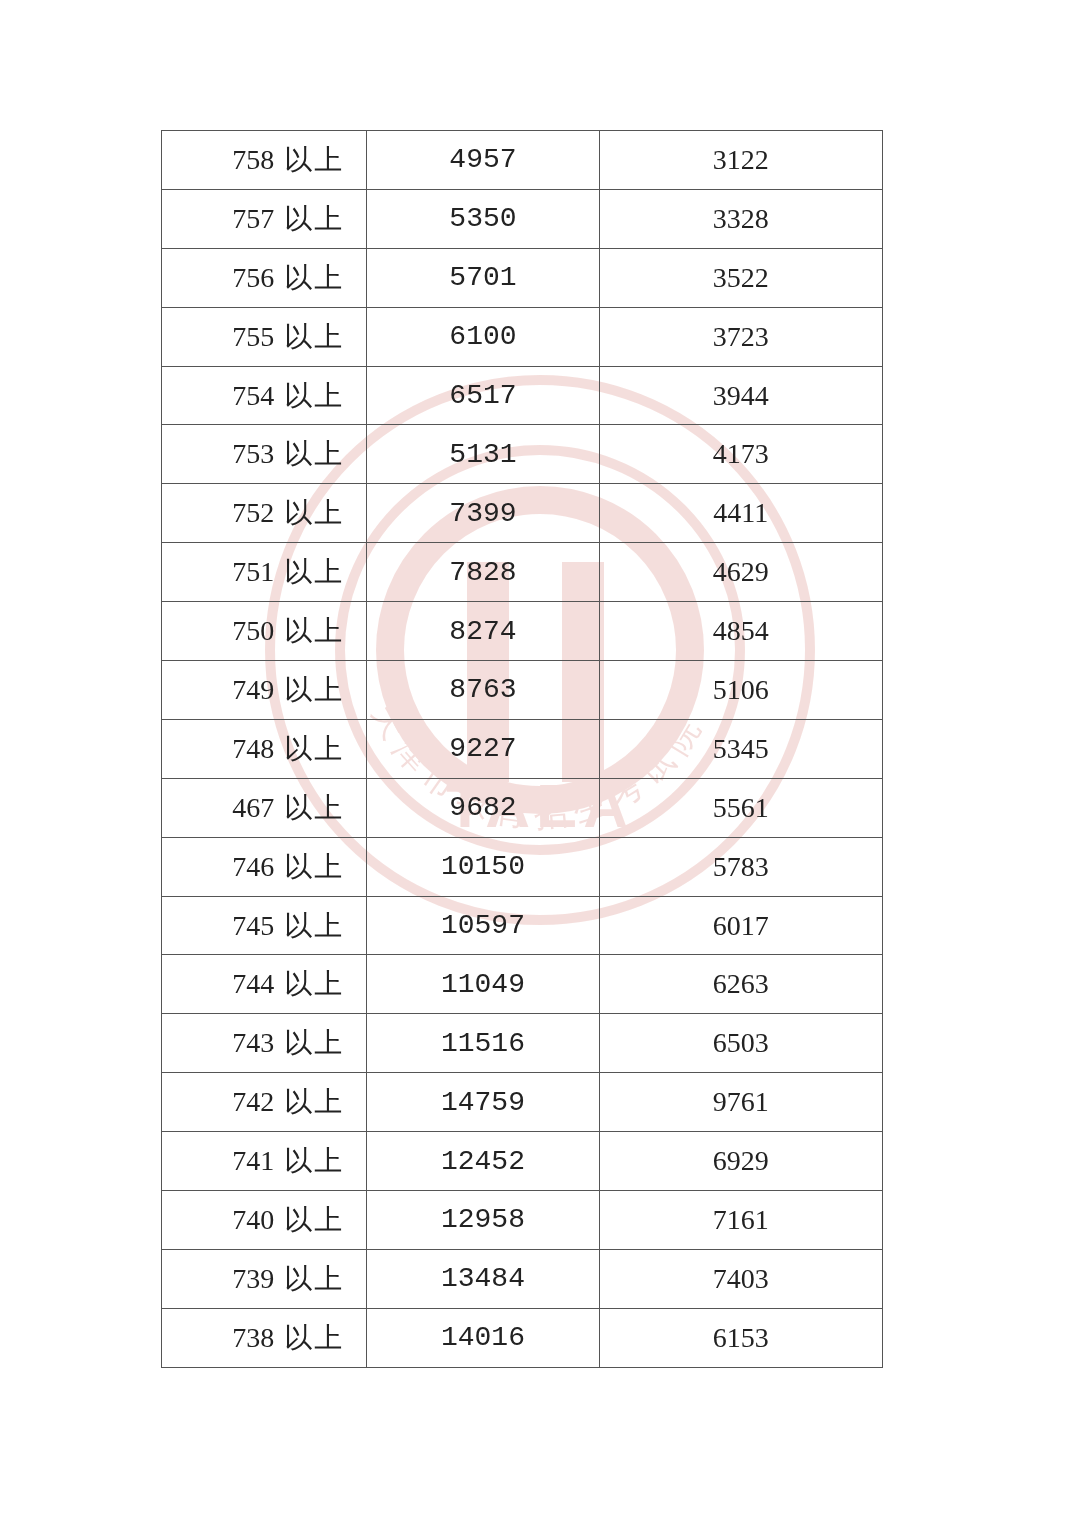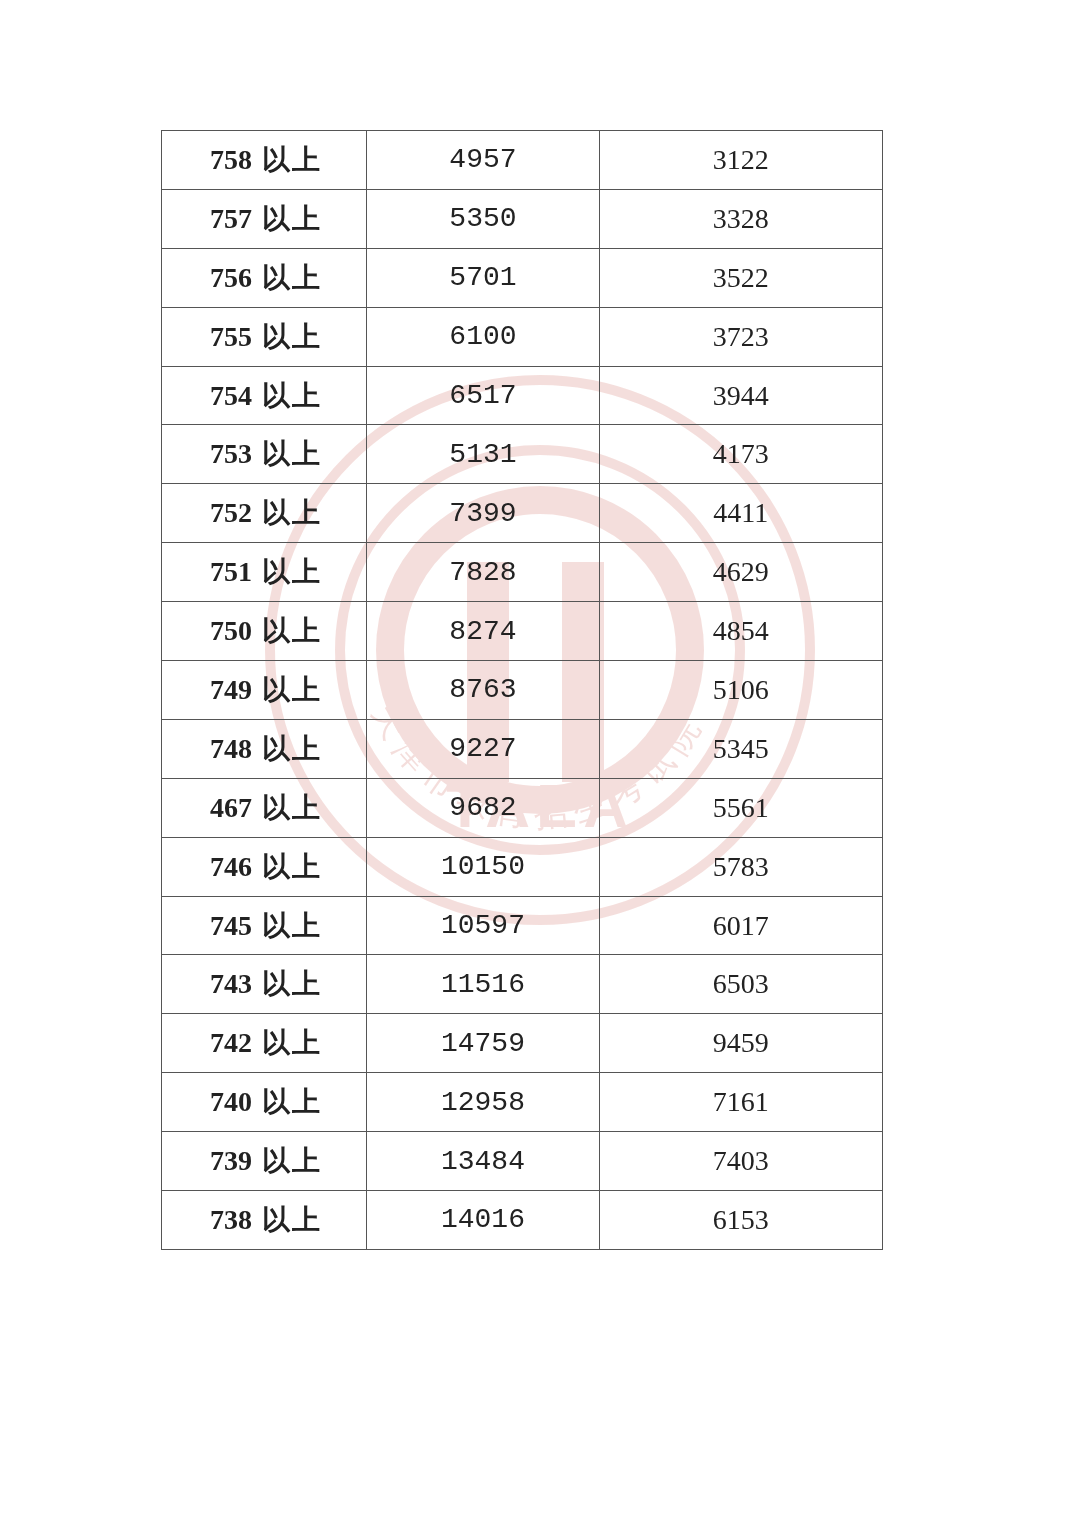--- a/index.html
+++ b/index.html
@@ -38,24 +38,23 @@
       border: 1.5px solid #555555;
       height: 57.9px;
       padding: 0;
       font-size: 28px;
       text-align: center;
       vertical-align: middle;
       background: transparent;
     }
     .score-table td.col-score {
       width: 205px;
-      text-align: left;
+      text-align: center;
       padding-left: 48px;
       box-sizing: border-box;
-      font-weight: bold;
     }
     .score-table td.col-a { width: 231px; font-family: Liberation Mono, monospace; }
     .score-table td.col-b { width: 282px; }
     .score-num { letter-spacing: 0; }
     .score-suffix { margin-left: 10px; letter-spacing: 2px; }
   </style>
 </head>
 <body>
 
 <svg class="watermark" viewBox="0 0 556 556" xmlns="http://www.w3.org/2000/svg">
@@ -182,37 +181,51 @@
   </tr>
 
   <tr>
     <td class="col-score">
       <span class="score-num">745</span><span class="score-suffix">以上</span>
     </td>
     <td class="col-a">10597</td>
     <td class="col-b">6017</td>
   </tr>
 
+  <tr>
+    <td class="col-score">
+      <span class="score-num">744</span><span class="score-suffix">以上</span>
+    </td>
+    <td class="col-a">11049</td>
+    <td class="col-b">6263</td>
+  </tr>
 
   <tr>
     <td class="col-score">
       <span class="score-num">743</span><span class="score-suffix">以上</span>
     </td>
     <td class="col-a">11516</td>
     <td class="col-b">6503</td>
   </tr>
 
   <tr>
     <td class="col-score">
       <span class="score-num">742</span><span class="score-suffix">以上</span>
     </td>
     <td class="col-a">14759</td>
-    <td class="col-b">9459</td>
-  </tr>
-
+    <td class="col-b">9761</td>
+  </tr>
+
+  <tr>
+    <td class="col-score">
+      <span class="score-num">741</span><span class="score-suffix">以上</span>
+    </td>
+    <td class="col-a">12452</td>
+    <td class="col-b">6929</td>
+  </tr>
 
   <tr>
     <td class="col-score">
       <span class="score-num">740</span><span class="score-suffix">以上</span>
     </td>
     <td class="col-a">12958</td>
     <td class="col-b">7161</td>
   </tr>
 
   <tr>

